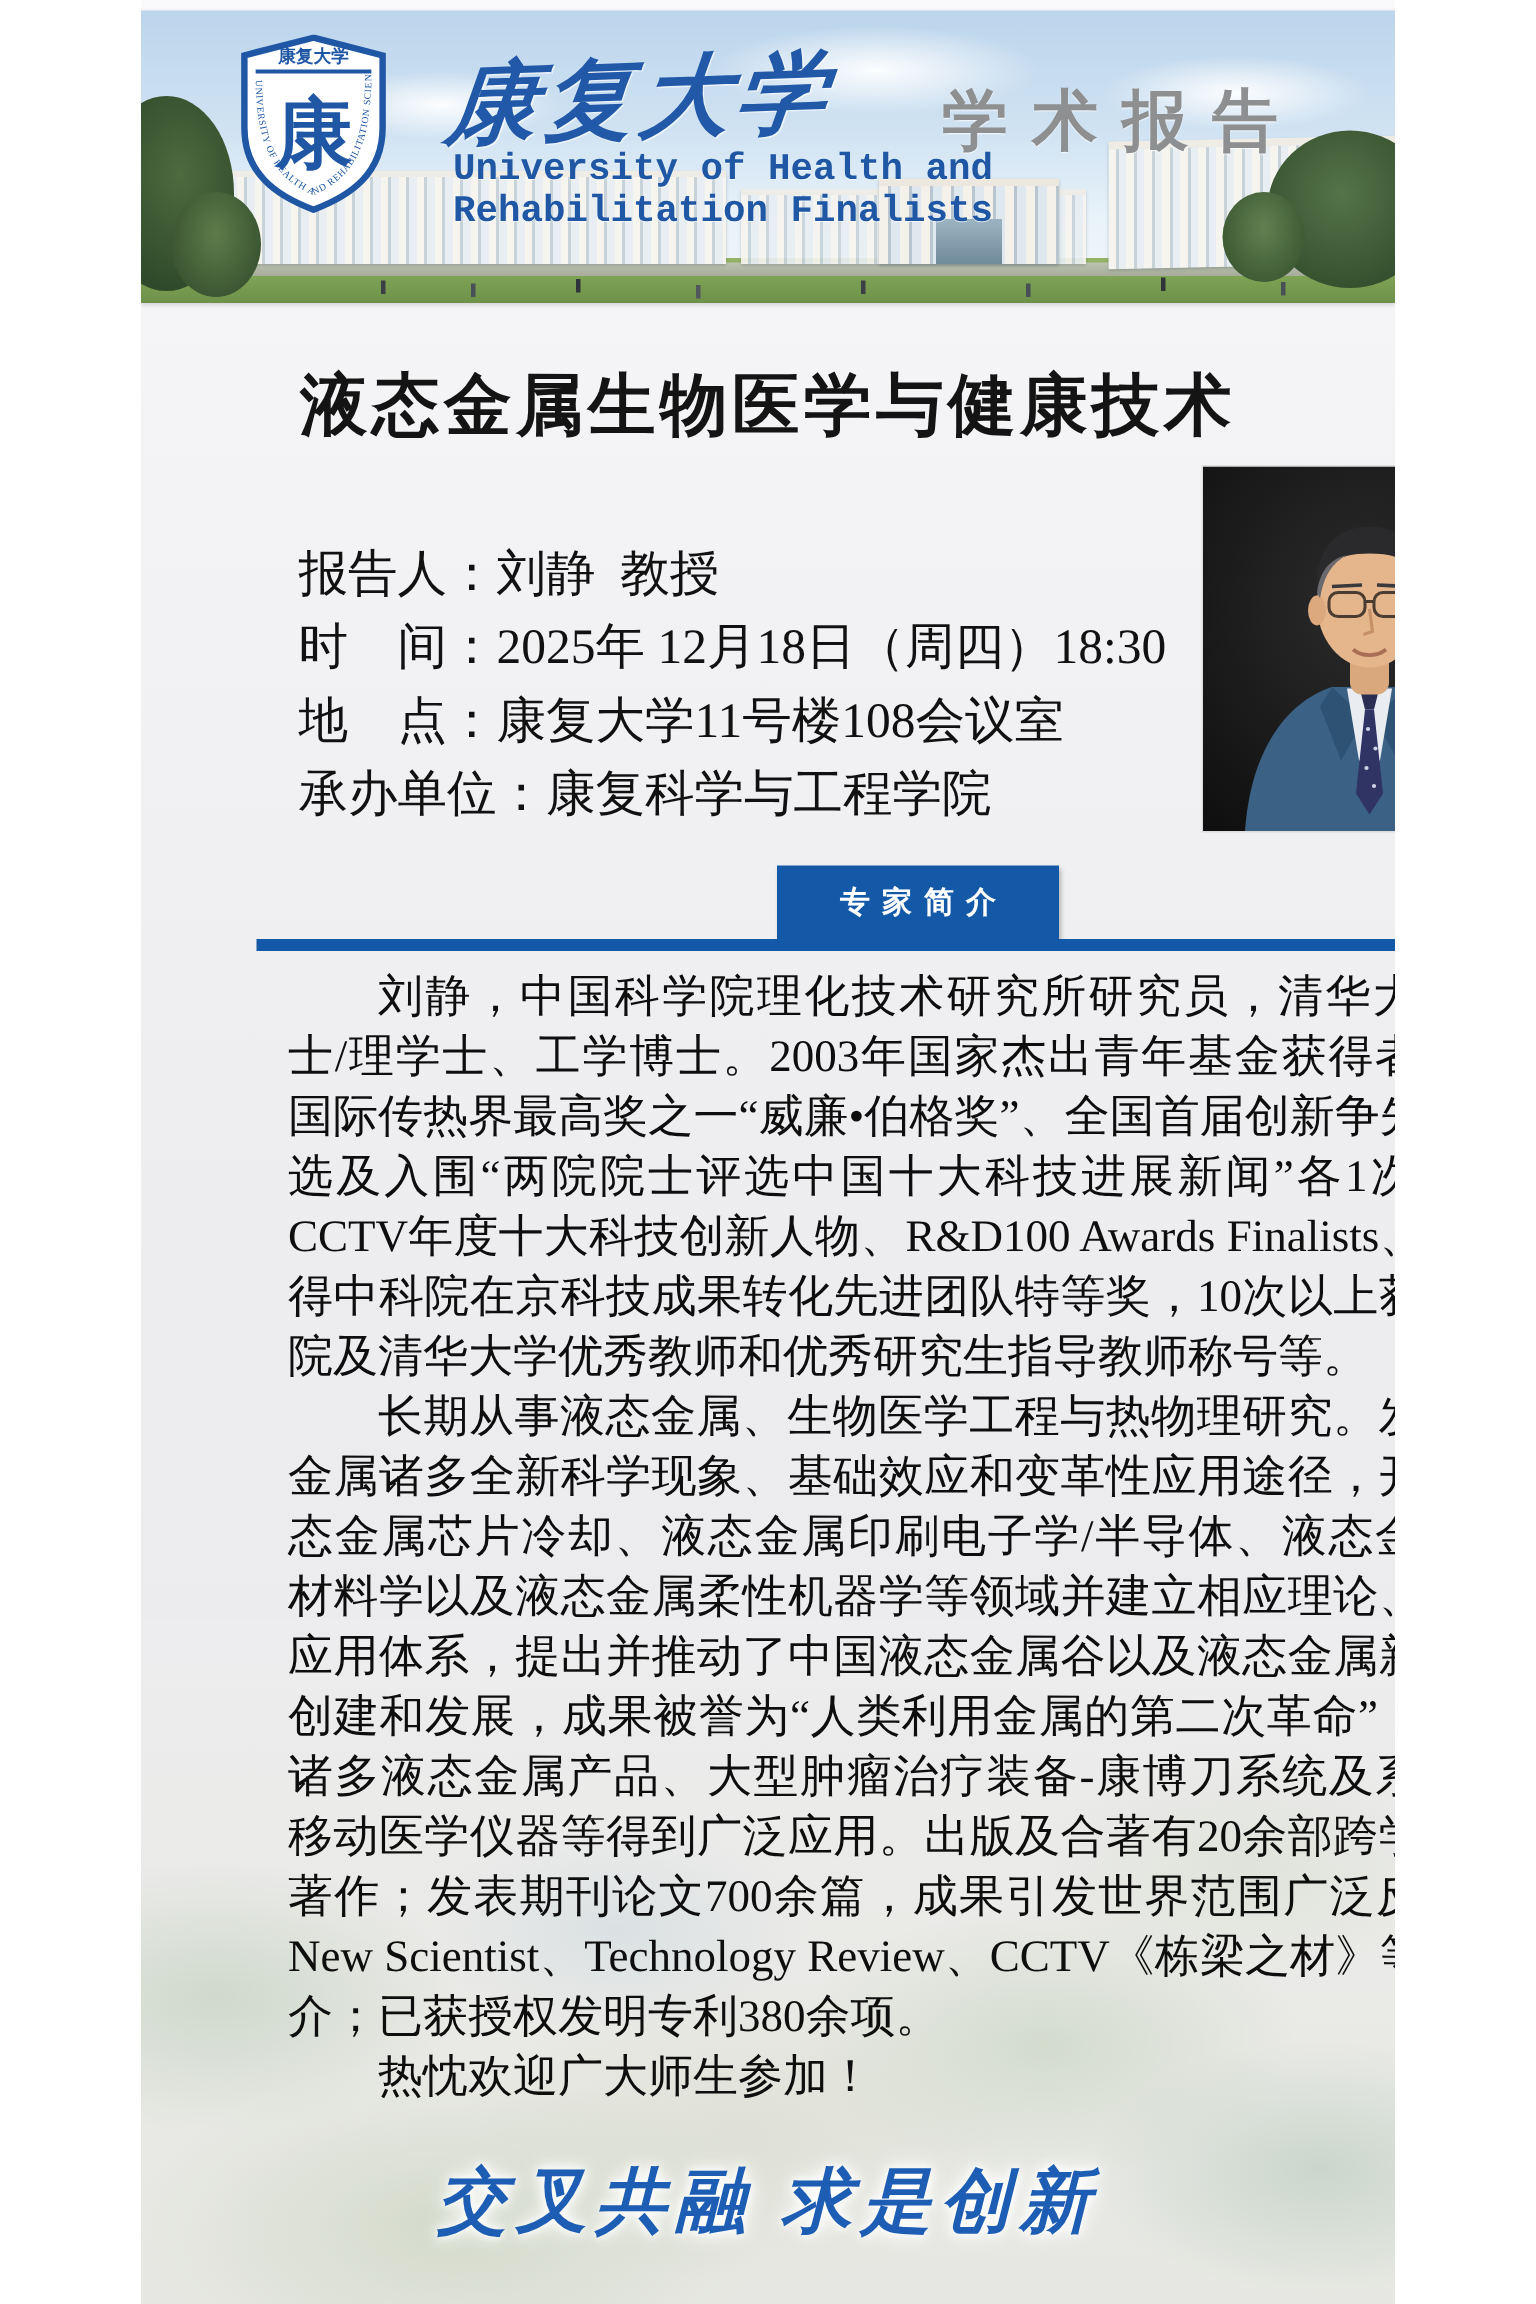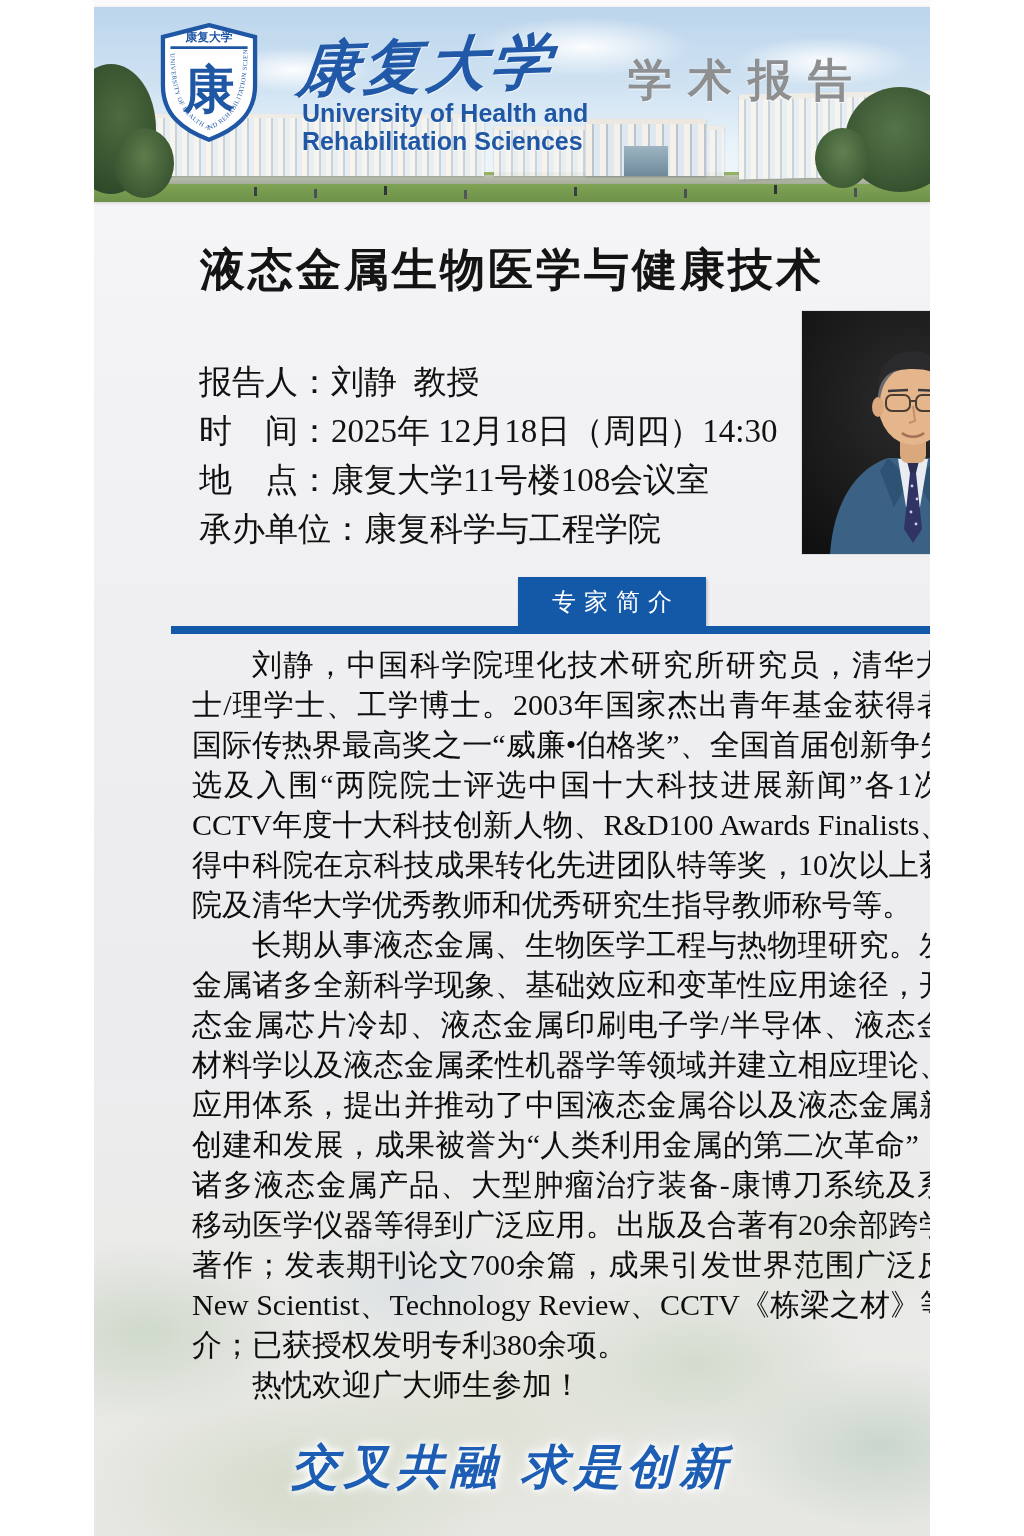--- a/index.html
+++ b/index.html
@@ -82,21 +82,21 @@
     font-size:60px;font-weight:bold;color:#2158a7;
     letter-spacing:4px;
     transform:skewX(-8deg) rotate(-2deg);
     font-family:"Liberation Serif","DejaVu Serif",serif;
     font-style:italic;
     text-shadow:1px 1px 0 rgba(255,255,255,.6);
   }
   .uni-en{
     position:absolute;left:208px;top:92px;
     font-size:25px;font-weight:bold;color:#1f57a5;line-height:1.12;
-    font-family:Liberation Sans, sans-serif;
+    font-family:Liberation Mono, monospace;
     text-shadow:0 1px 0 rgba(255,255,255,.65);
   }
   .badge{
     position:absolute;right:62px;top:44px;
     font-size:44px;color:#8d8f91;font-weight:bold;
     letter-spacing:16px;
     text-shadow:0 1px 1px rgba(255,255,255,.8);
   }
 
   
@@ -117,21 +117,21 @@
   .photo{position:absolute;left:708px;top:311px;width:221px;height:243px;box-shadow:0 0 0 1px rgba(0,0,0,.08);}
 
   
   .banner{
     position:absolute;left:424px;top:577px;width:188px;height:49px;
     background:#1459a8;
     display:flex;align-items:center;justify-content:center;
     box-shadow:1px 2px 3px rgba(0,0,0,.25);
   }
   .banner .banner-text{
-    color:#ffffff;font-size:24px;font-weight:normal;letter-spacing:8px;
+    color:#ffffff;font-size:20px;font-weight:bold;letter-spacing:8px;
     margin-right:-8px;
   }
   .rule{
     position:absolute;left:77px;top:626px;width:873px;height:8px;
     background:#1459a8;
   }
 
   
   .bio{position:absolute;left:98px;top:645px;width:848px;color:#0e0e0e;}
   .bio p{
@@ -187,36 +187,36 @@
       <text x="50" y="78" text-anchor="middle" font-size="48" font-weight="bold" fill="#1f57a5">康</text>
       <path id="ringPath" d="M14,26 C14,74 28,90 50,100 C72,90 86,74 86,26" fill="none" stroke="none"></path>
       <text font-size="6" fill="#1f57a5" letter-spacing="0.5">
         <textPath href="#ringPath" startOffset="2">UNIVERSITY OF HEALTH AND REHABILITATION SCIENCES</textPath>
       </text>
     </svg>
 
     <div class="uni-zh">康复大学</div>
     <div class="uni-en">
       <div>University of Health and</div>
-      <div>Rehabilitation Sciences</div>
+      <div>Rehabilitation Finalists</div>
     </div>
 
     <div class="badge">学术报告</div>
   </div>
 
   <div class="lecture-title">液态金属生物医学与健康技术</div>
 
   <div class="info">
     <div class="info-row">
       <span class="label">报告人：</span>
       <span class="value">刘静  教授</span>
     </div>
     <div class="info-row">
       <span class="label">时　间：</span>
-      <span class="value">2025年 12月18日（周四）14:30</span>
+      <span class="value">2025年 12月18日（周四）18:30</span>
     </div>
     <div class="info-row">
       <span class="label">地　点：</span>
       <span class="value">康复大学11号楼108会议室</span>
     </div>
     <div class="info-row">
       <span class="label">承办单位：</span>
       <span class="value">康复科学与工程学院</span>
     </div>
   </div>

